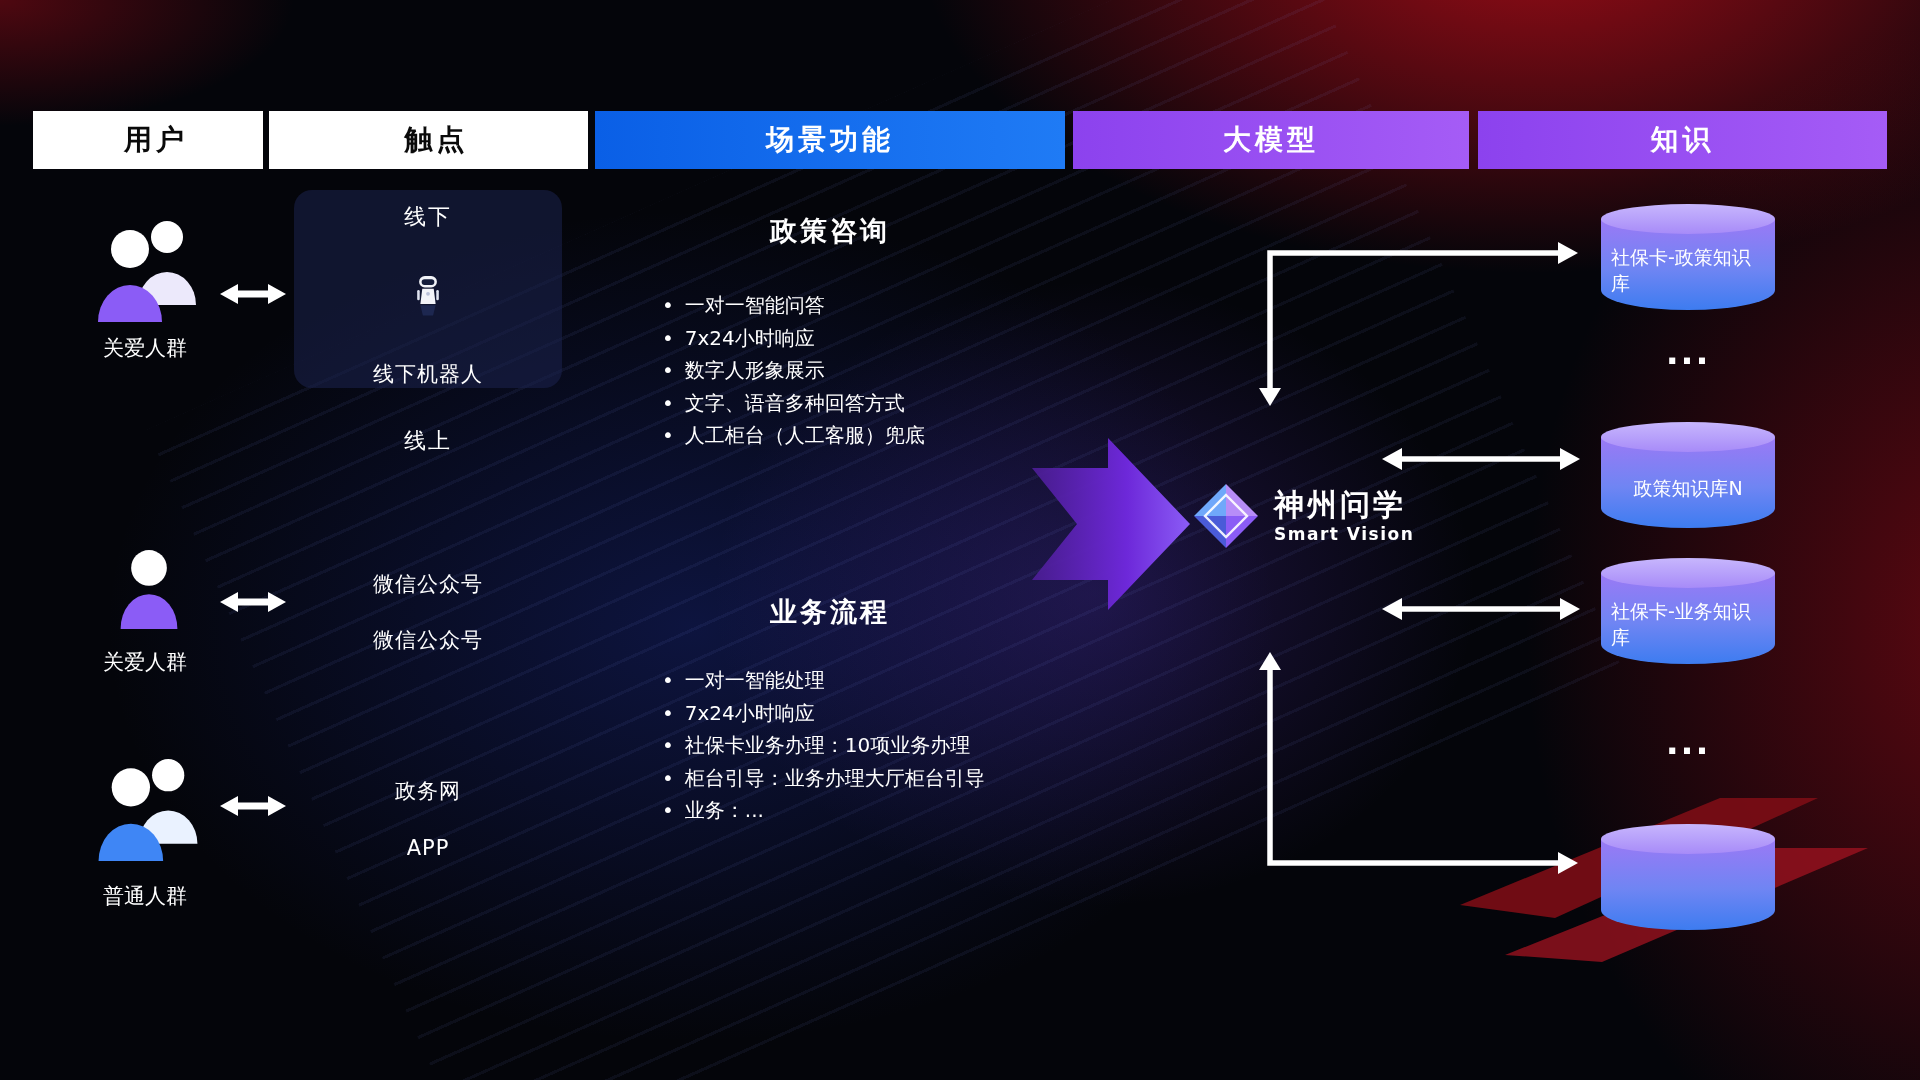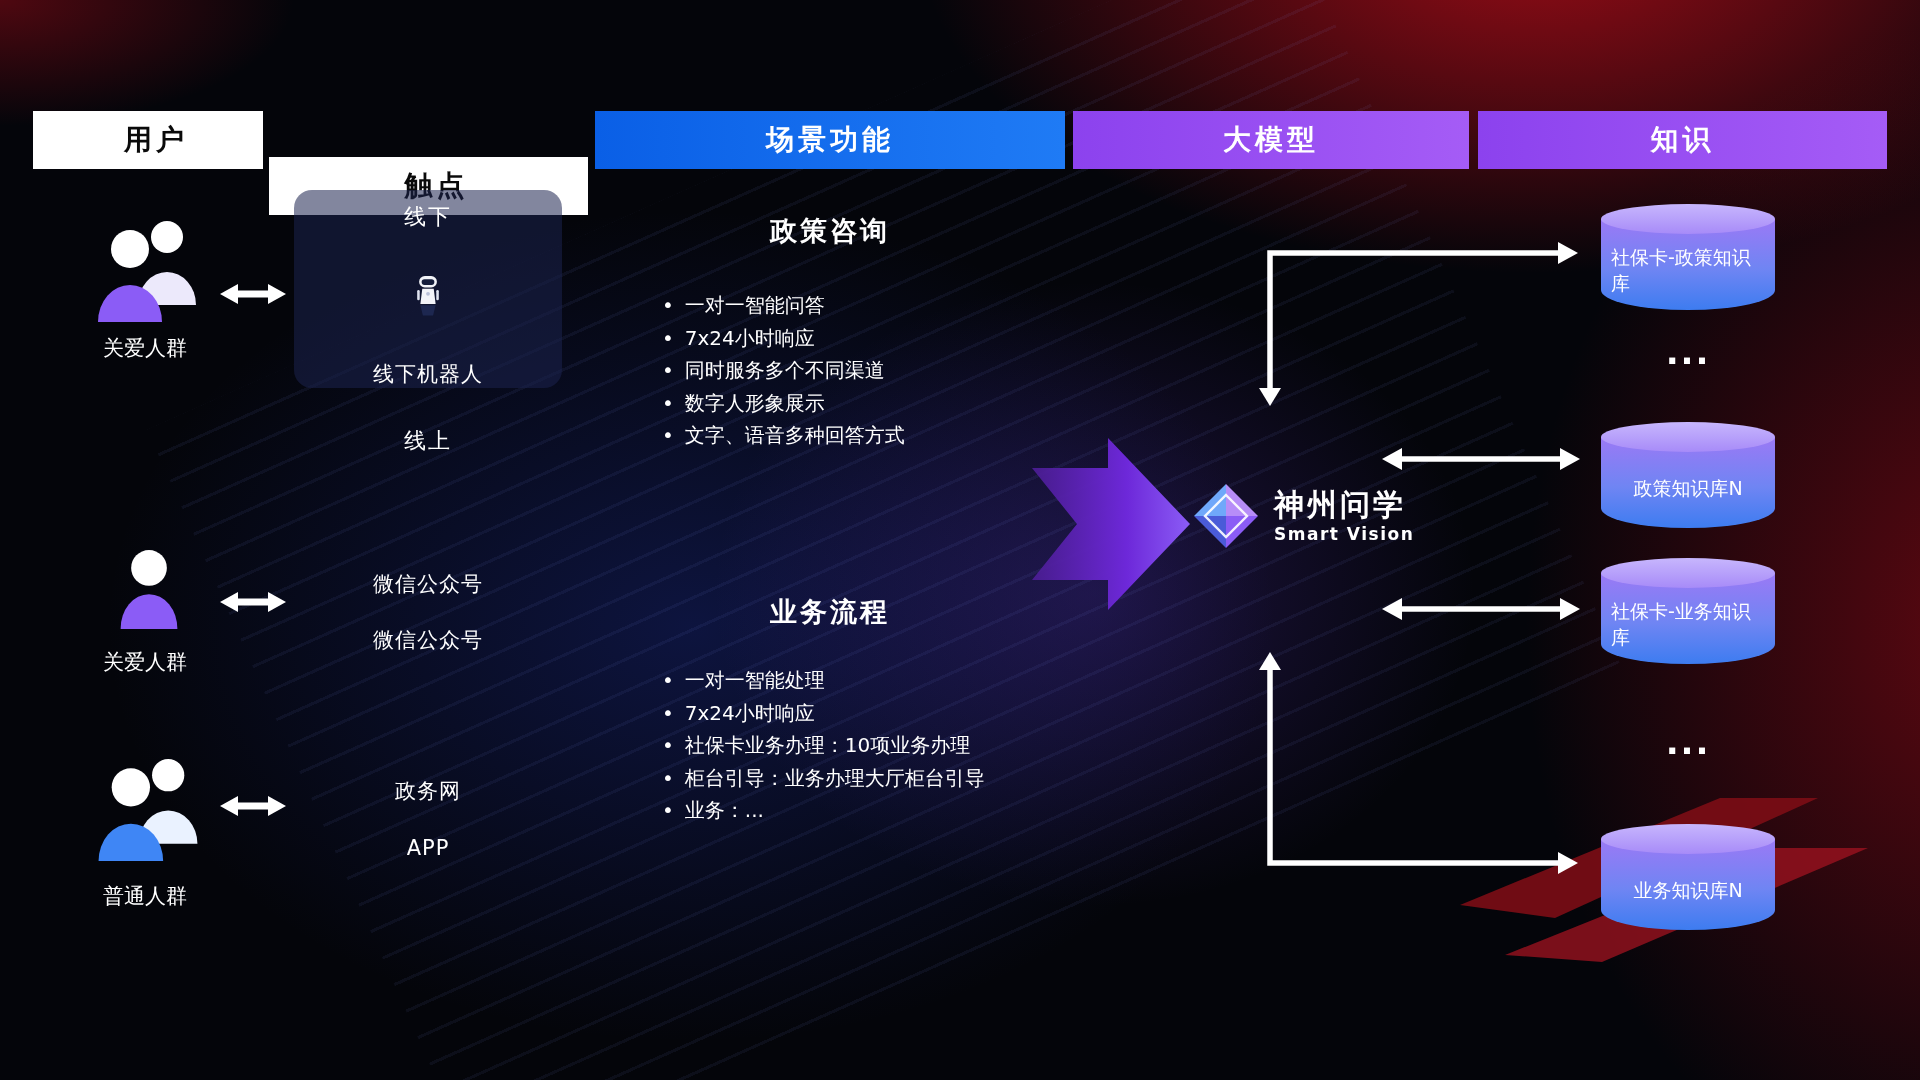--- a/index.html
+++ b/index.html
@@ -18,21 +18,21 @@
              background:repeating-linear-gradient(180deg, transparent 0 26px, rgba(130,150,255,.065) 26px 29px);
              transform:rotate(-24deg); pointer-events:none; }
 
   
   .hdr { position:absolute; top:111px; height:58px; display:flex; align-items:center; justify-content:center;
          font-size:28px; font-weight:700; letter-spacing:4px; }
   .hdr-white  { background:#ffffff; color:#0a0a0a;padding-left:16px; }
   .hdr-blue   { background:linear-gradient(90deg,#0a5fe6,#1f7bf5); color:#fff; }
   .hdr-purple { background:linear-gradient(90deg,#8c42ee,#a55cf6); color:#fff; }
   .hdr-users { left:33px;  width:230px; }
-  .hdr-touch { left:269px; width:319px;margin-top:46px; }
+  .hdr-touch { left:269px; width:319px; }
   .hdr-scene { left:595px; width:470px; }
   .hdr-model { left:1073px; width:396px; }
   .hdr-know  { left:1478px; width:409px; }
 
   
   .user-icon { position:absolute; }
   .user-label { position:absolute; left:55px; width:180px; text-align:center; font-size:21px; }
 
   
   .offline-card { position:absolute; left:294px; top:190px; width:268px; height:198px;
@@ -148,23 +148,23 @@
     <div class="tp-text tp-alipay">微信公众号</div>
     <div class="tp-text tp-gov">政务网</div>
     <div class="tp-text tp-app">APP</div>
   </div>
 
   <div>
     <div class="scene-title scene-title-1">政策咨询</div>
     <div class="bullets bullets-1">
       <div class="bullet">一对一智能问答</div>
       <div class="bullet">7x24小时响应</div>
-      <div class="bullet">同时服务多个不同渠道</div>
       <div class="bullet">数字人形象展示</div>
       <div class="bullet">文字、语音多种回答方式</div>
+      <div class="bullet">人工柜台（人工客服）兜底</div>
     </div>
     <div class="scene-title scene-title-2">业务流程</div>
     <div class="bullets bullets-2">
       <div class="bullet">一对一智能处理</div>
       <div class="bullet">7x24小时响应</div>
       <div class="bullet">社保卡业务办理：10项业务办理</div>
       <div class="bullet">柜台引导：业务办理大厅柜台引导</div>
       <div class="bullet">业务：...</div>
     </div>
   </div>
@@ -208,21 +208,20 @@
     </div>
     <div class="db db-3">
       <div class="cyl-body"></div>
         <div class="cyl-top"></div>
       <div class="db-label">社保卡-业务知识库</div>
     </div>
     <div class="dots dots-2">...</div>
     <div class="db db-4">
       <div class="cyl-body"></div>
         <div class="cyl-top"></div>
-      <div class="db-label">业务知识库N</div>
     </div>
   </div>
 
   <svg class="overlay-svg" width="1920" height="1080">
 
     <g stroke="#ffffff" stroke-width="7" fill="#ffffff">
       <line x1="236" y1="294" x2="270" y2="294"></line>
       <polygon points="220,294 238,284 238,304" stroke="none"></polygon>
       <polygon points="286,294 268,284 268,304" stroke="none"></polygon>
       <line x1="236" y1="602" x2="270" y2="602"></line>

